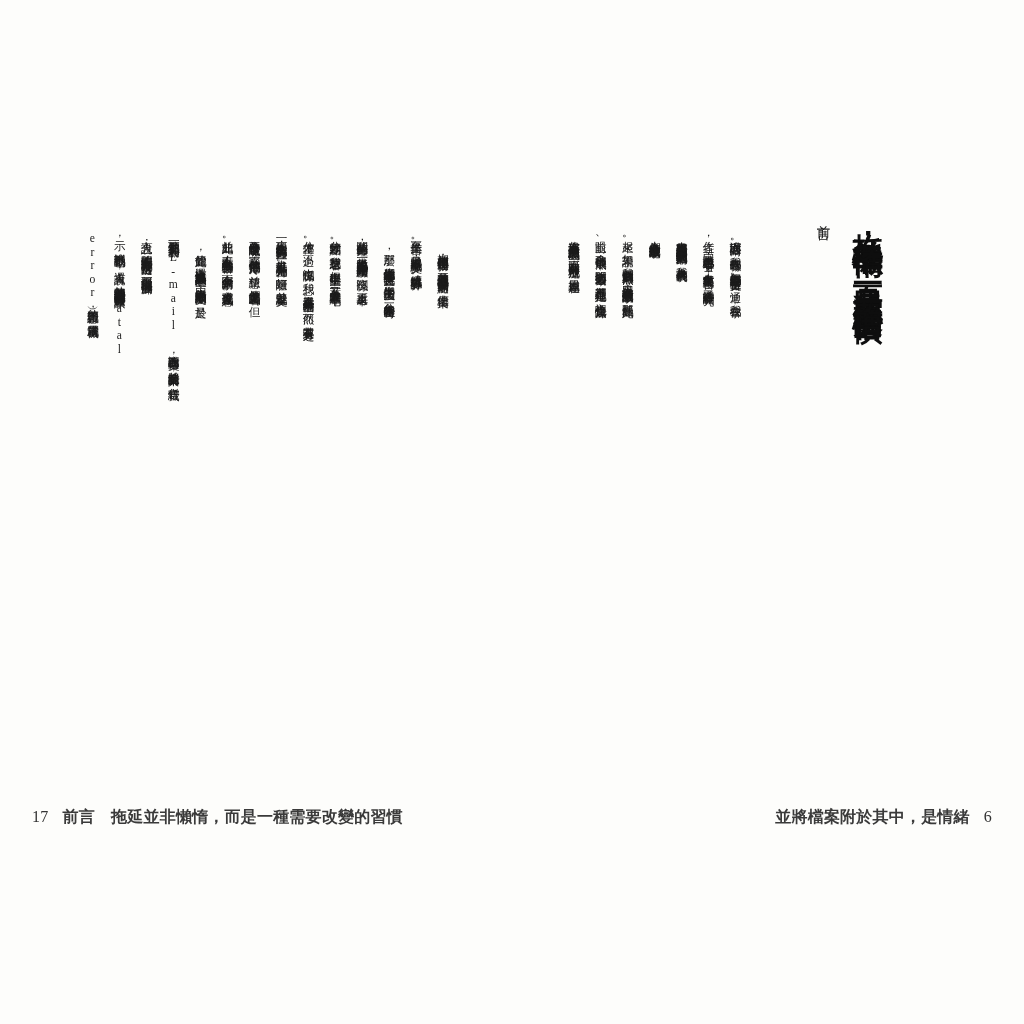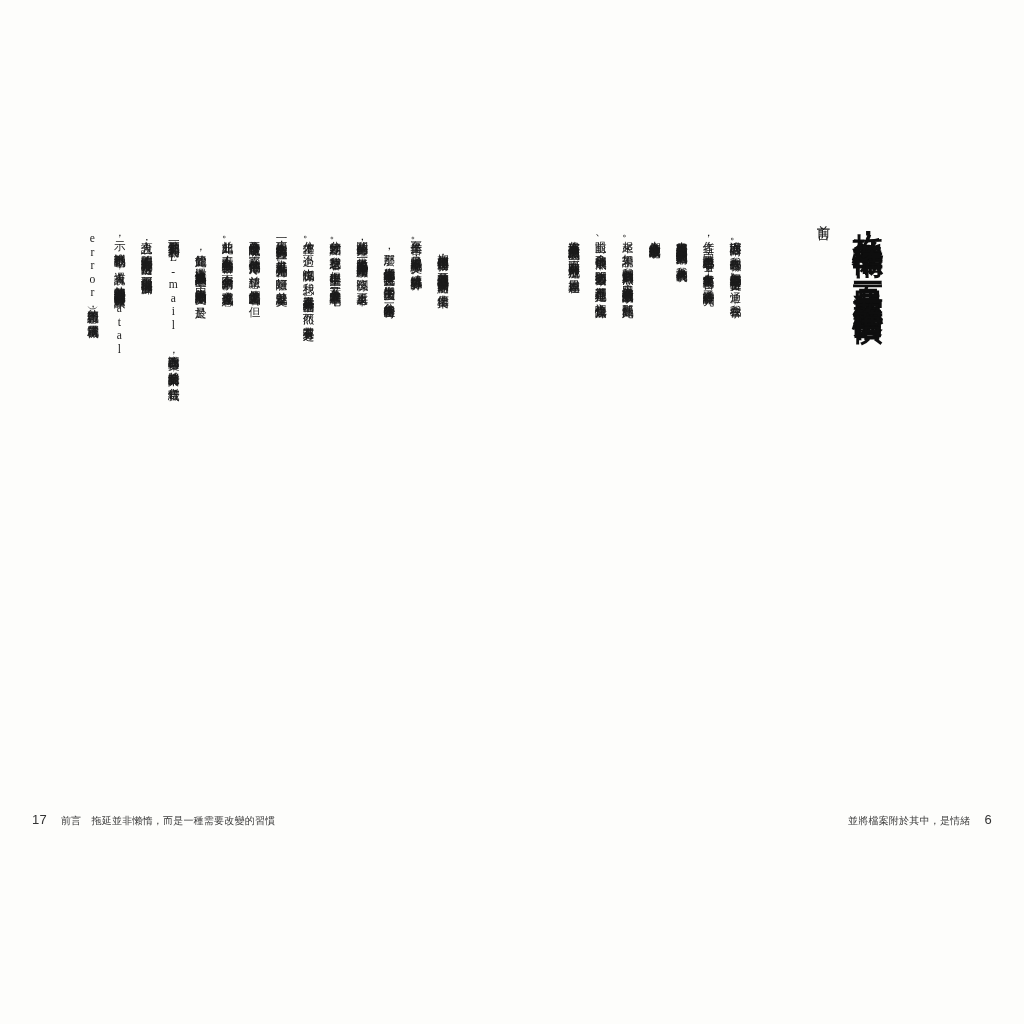--- a/index.html
+++ b/index.html
@@ -151,28 +151,29 @@
   .footer-left {
     left: 32px;
   }
 
   .footer-right {
     right: 32px;
     flex-direction: row-reverse;
   }
 
   .folio {
-    font-size: 13px;
+    font-size: 16px;
     color: #333;
-    font-family: Liberation Sans, sans-serif;
+    font-family: Liberation Serif, serif;
   }
 
   .running-head {
-    font-size: 10px;
+    font-size: 16px;
     color: #3a3a3a;
+    font-weight: bold;
   }
 </style>
 </head>
 <body>
 
 <div class="page-sheet">
   <div class="spread">
 
     <div class="right-page">
 

